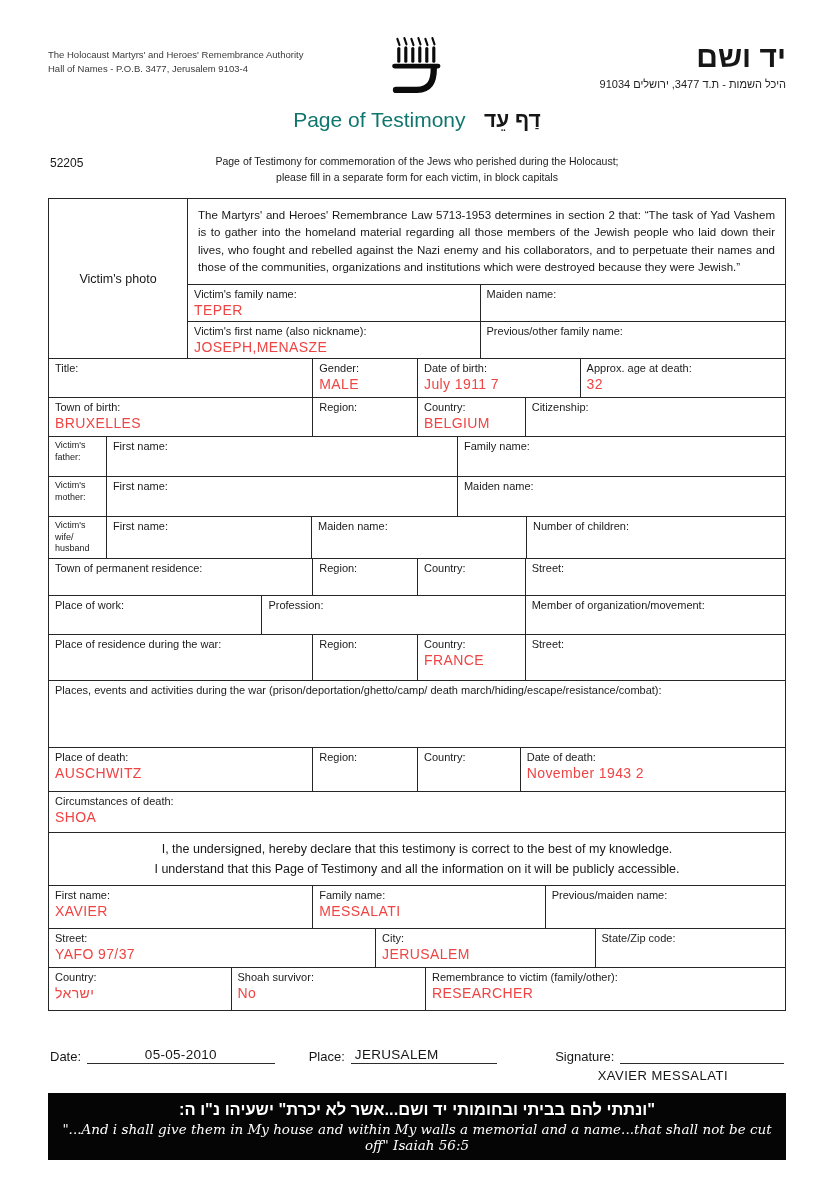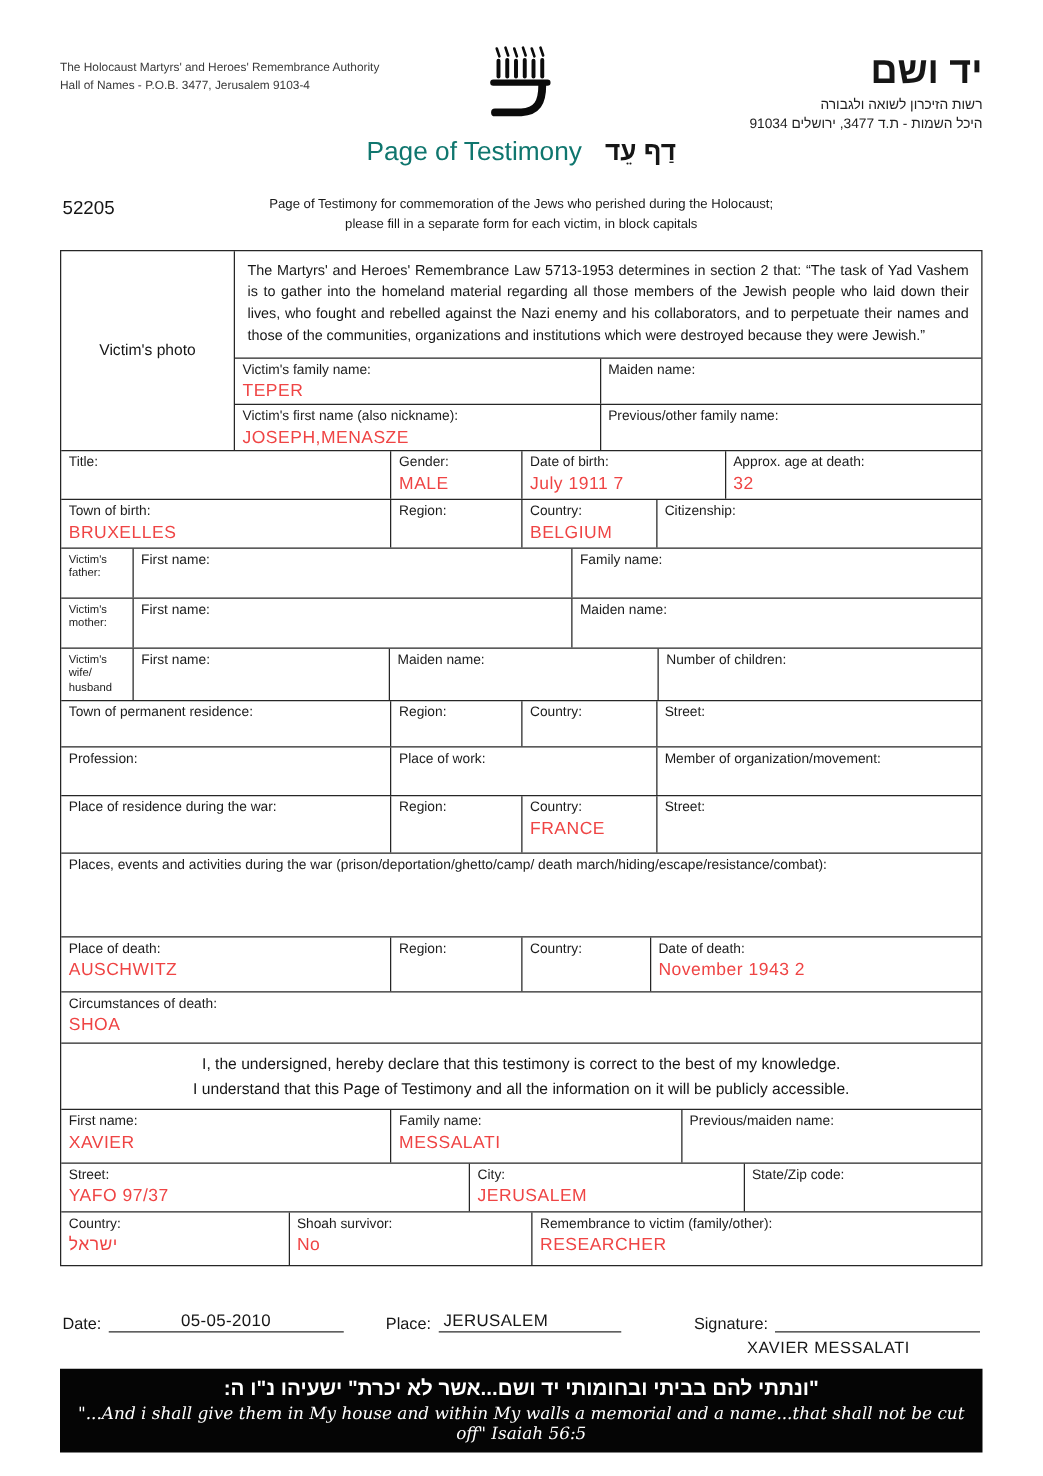--- a/index.html
+++ b/index.html
@@ -15,21 +15,21 @@
   .hdr-center { width: 120px; display: flex; justify-content: center; padding-top: 2px; }
   .hdr-right { width: 280px; text-align: right; direction: rtl; padding-top: 6px; }
   .heb-name { font-size: 30px; font-weight: bold; }
   .heb-sub { font-size: 11px; margin-top: 3px; line-height: 1.4; color: #222; }
 
   .title-row { text-align: center; margin-top: 2px; }
   .title-en { font-size: 21px; color: #0f766e; }
   .title-he { font-size: 21px; font-weight: bold; margin-left: 14px; }
 
   .intro { position: relative; margin-top: 22px; height: 32px; }
-  .form-number { position: absolute; left: 2px; top: 2px; font-size: 15px; }
+  .form-number { position: absolute; left: 2px; top: 2px; font-size: 12px; }
   .intro-text { text-align: center; font-size: 10.5px; line-height: 1.5; color: #1b1b1b; }
 
   
   .ptable { width: 738px; border: 1.6px solid #262626; margin-top: 12px; }
   .row { display: flex; border-top: 1px solid #262626; }
   .row:first-child { border-top: none; }
   .c { border-left: 1px solid #262626; padding: 3px 6px; }
   .c:first-child { border-left: none; }
   .lab { font-size: 11px; color: #1b1b1b; }
   .lab-sm { font-size: 9px; line-height: 1.3; color: #1b1b1b; }
@@ -92,21 +92,20 @@
             <line x1="54" y1="18" x2="54" y2="36" stroke-width="4.5"></line>
             <line x1="64" y1="17" x2="64" y2="36" stroke-width="4.5"></line>
             <line x1="8" y1="43" x2="70" y2="43" stroke-width="7"></line>
             <path d="M64 46 C 64 66 58 76 40 77 L10 77" stroke-width="9"></path>
           </g>
         </svg>
       </div>
       <div class="hdr-right">
         <div class="heb-name">יד ושם</div>
         <div class="heb-sub">
-          <div>רשות הזיכרון לשואה ולגבורה</div>
           <div>היכל השמות - ת.ד 3477, ירושלים 91034</div>
         </div>
       </div>
     </div>
 
     <div class="title-row">
       <span class="title-en">Page of Testimony</span>
       <span class="title-he">דַף עֵד</span>
     </div>
 
@@ -246,26 +245,26 @@
           <div class="lab">Country:</div>
           <div class="val"></div>
         </div>
         <div class="c" style="width:261px">
           <div class="lab">Street:</div>
           <div class="val"></div>
         </div>
       </div>
 
       <div class="row r-prof">
-        <div class="c" style="width:264px">
-          <div class="lab">Profession:</div>
-          <div class="val"></div>
-        </div>
         <div class="c" style="width:213px">
           <div class="lab">Place of work:</div>
+          <div class="val"></div>
+        </div>
+        <div class="c" style="width:264px">
+          <div class="lab">Profession:</div>
           <div class="val"></div>
         </div>
         <div class="c" style="width:261px">
           <div class="lab">Member of organization/movement:</div>
           <div class="val"></div>
         </div>
       </div>
 
       <div class="row r-warres">
         <div class="c" style="width:264px">

